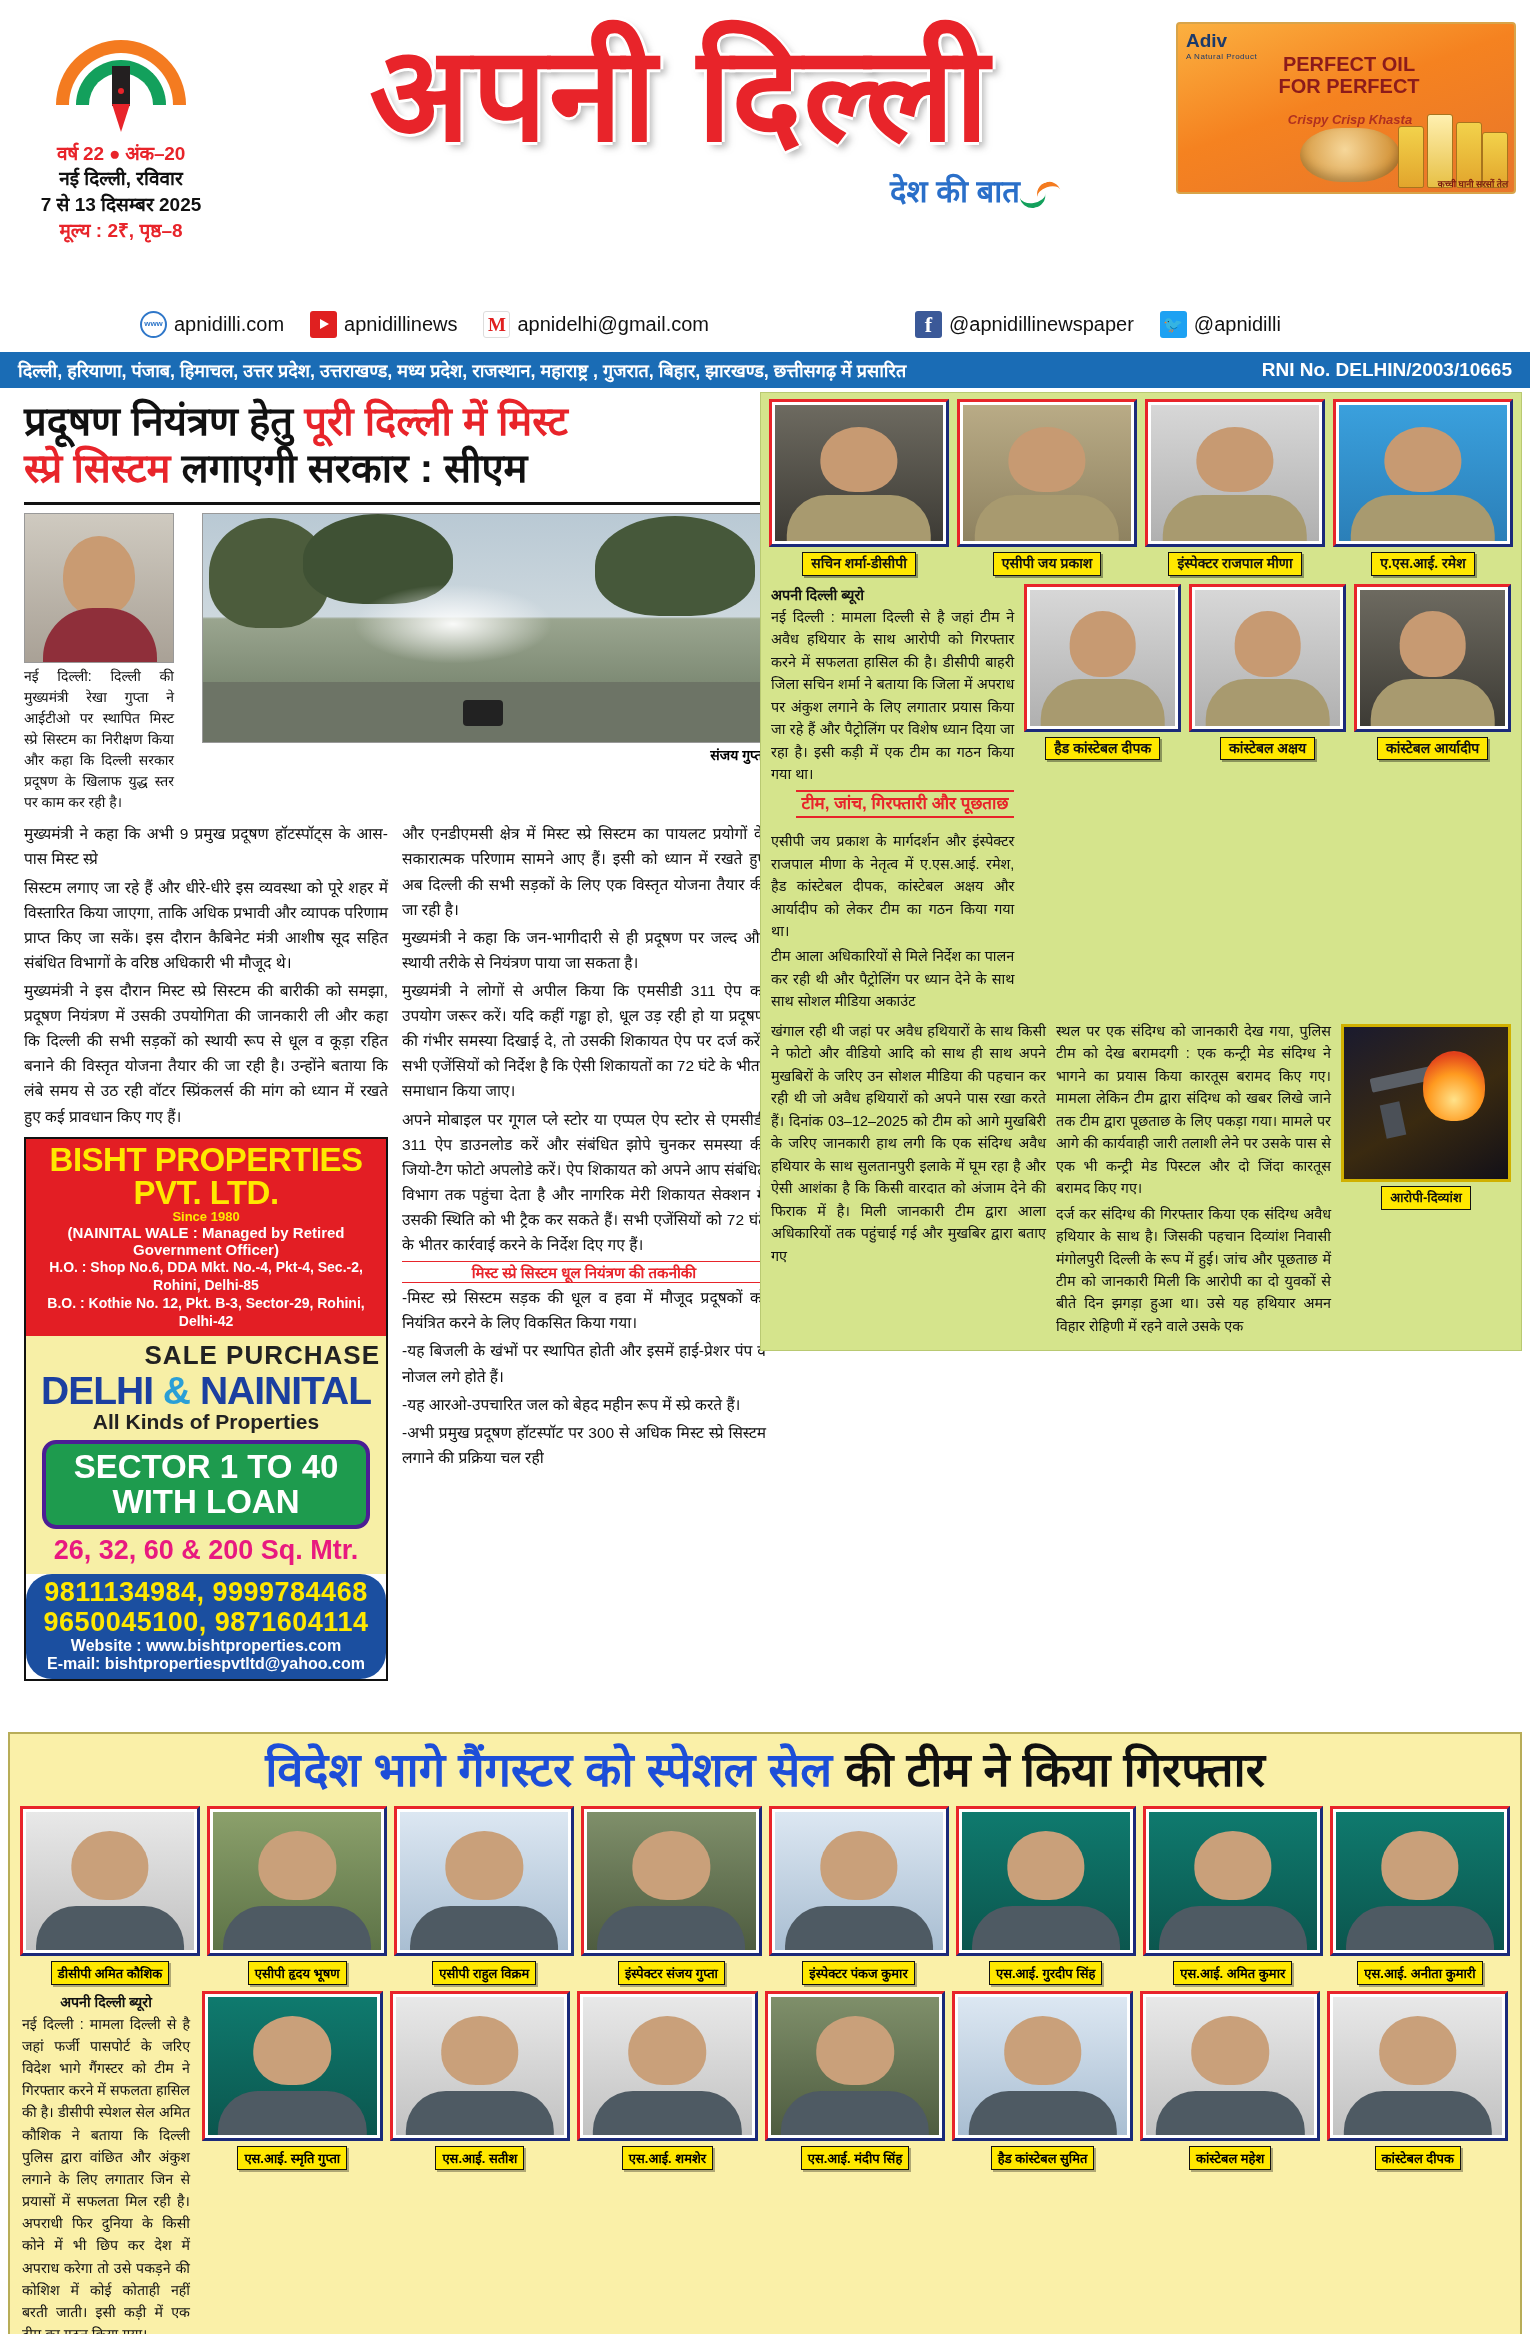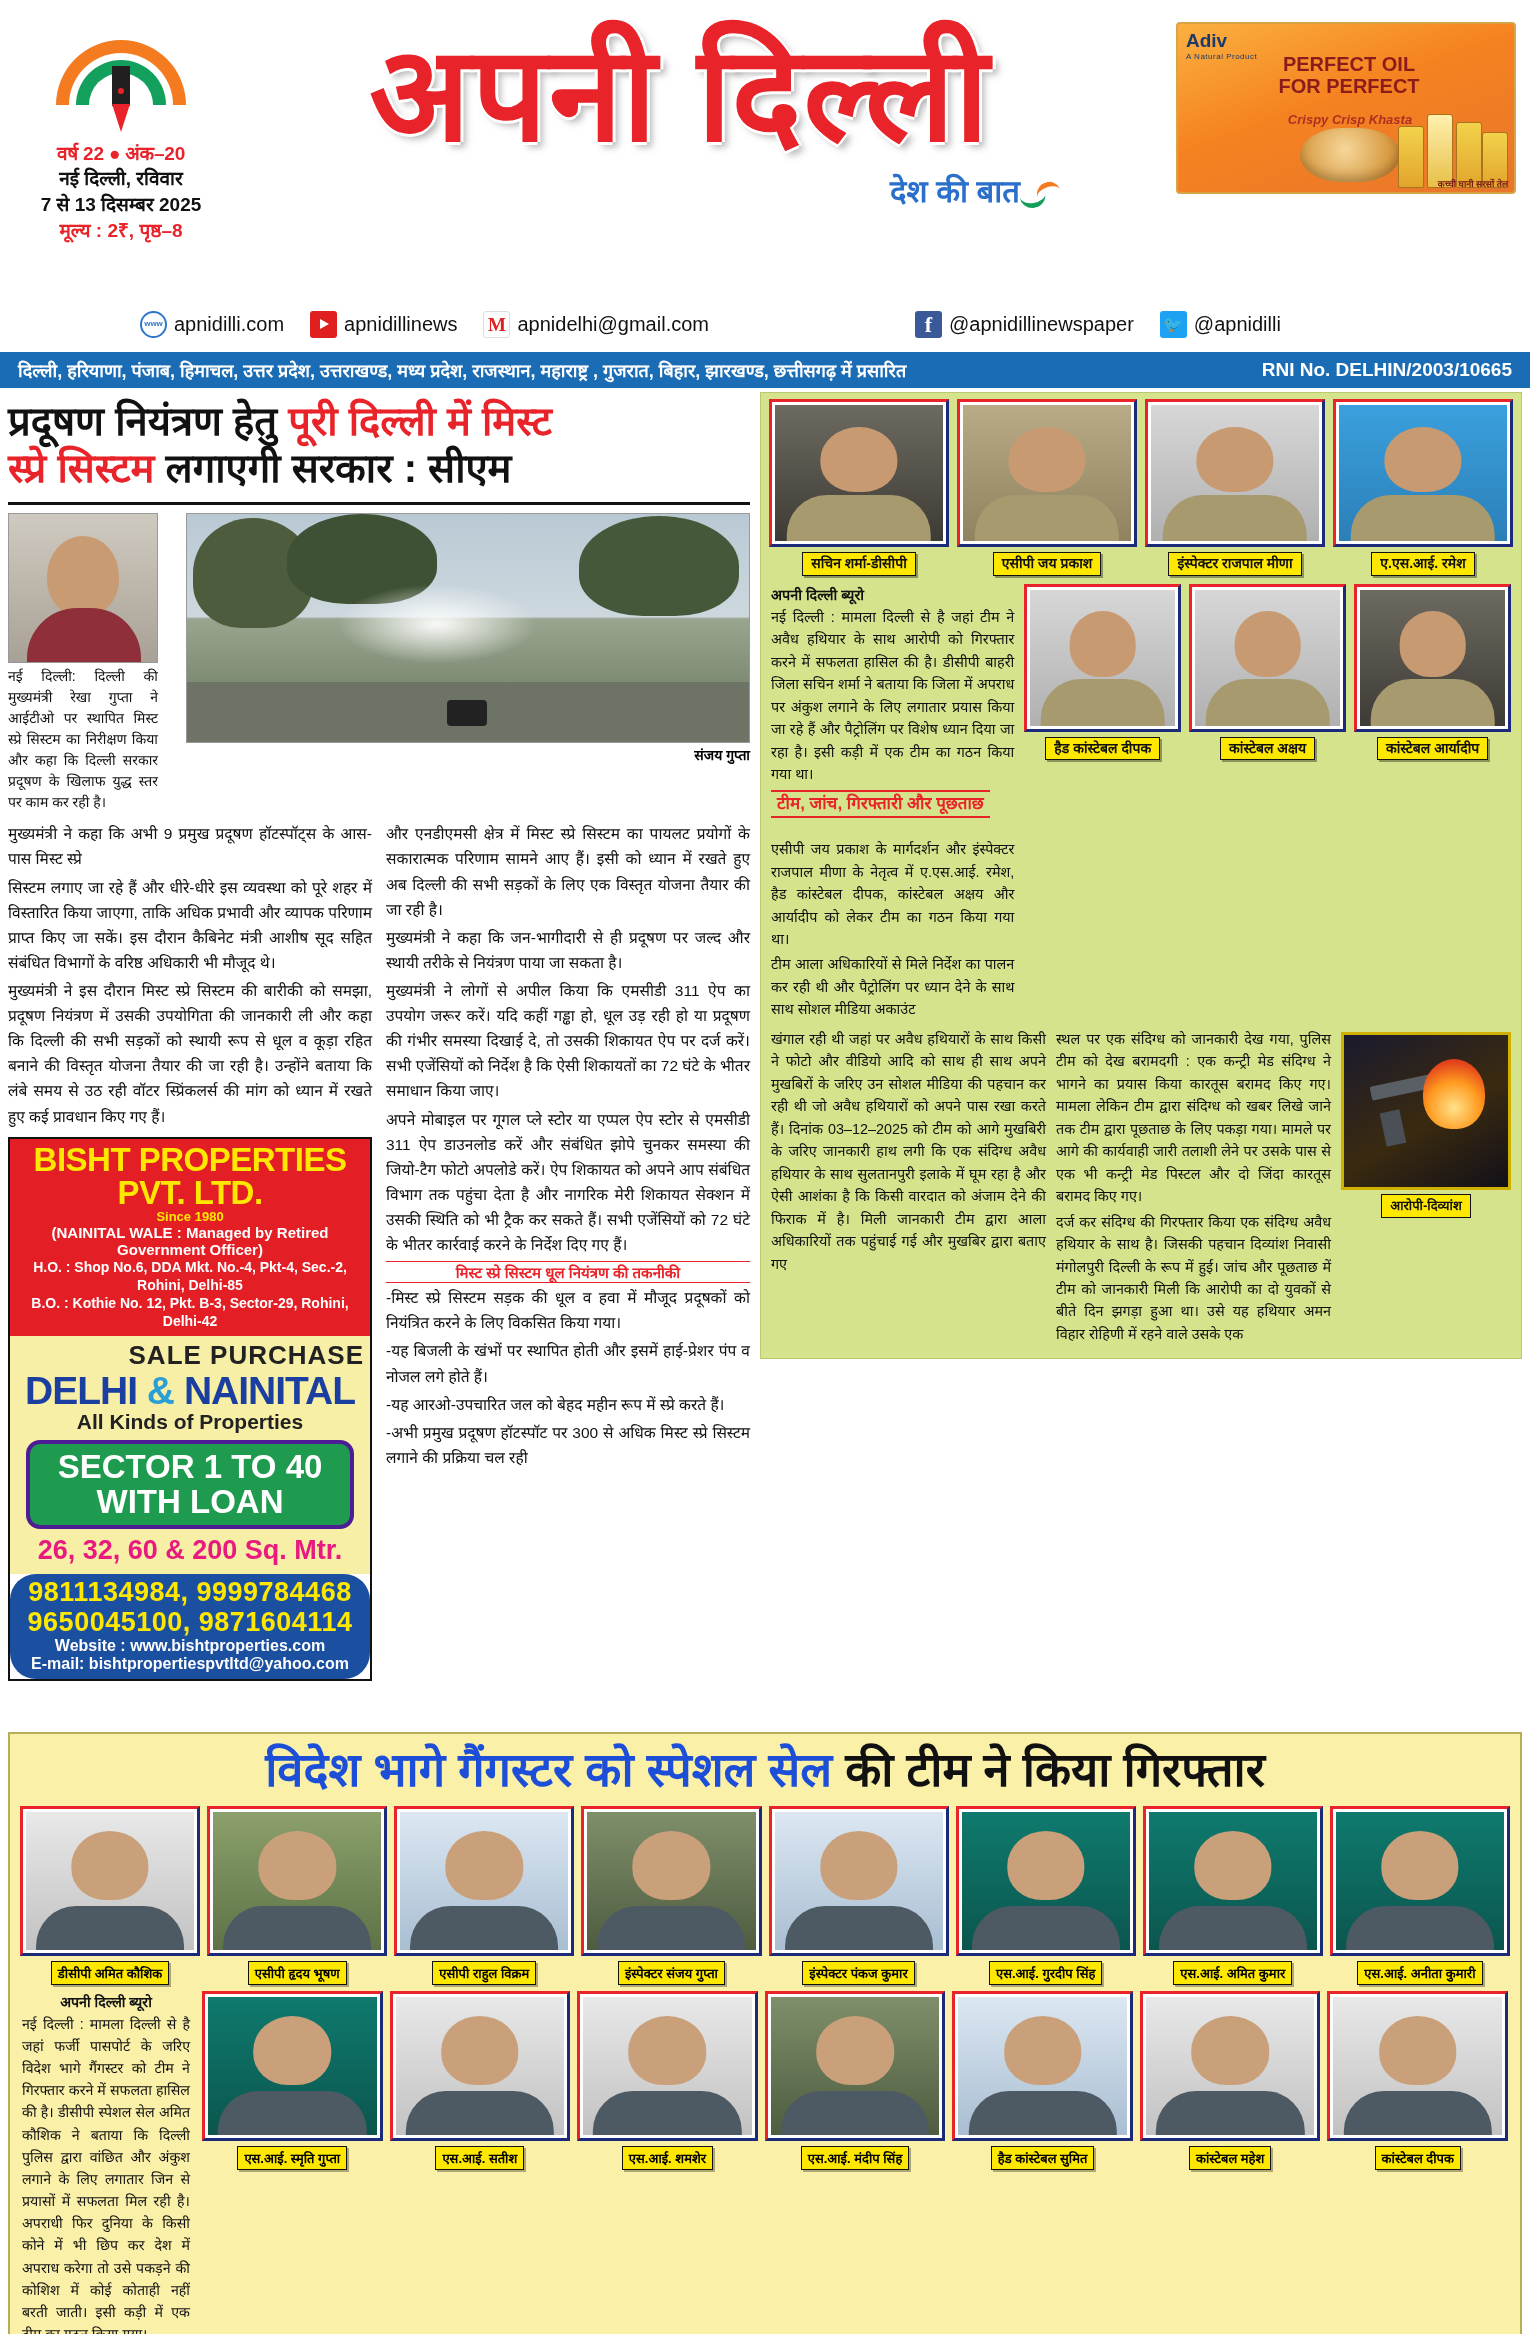--- a/index.html
+++ b/index.html
@@ -83,21 +83,21 @@
   .blue-strip { position:absolute; top:352px; left:0; width:1530px; height:36px;
                 background:#1A6CB5; color:#fff; display:flex; align-items:center;
                 justify-content:space-between; padding:0 18px; }
   .blue-strip .left { font-size:18px; font-weight:bold; }
   .blue-strip .right { font-size:19px; font-weight:bold; }
 
   
   .content { position:absolute; top:392px; left:0; width:1530px; }
 
   
-  .story-left { position:absolute; left:8px; top:0; width:742px; }
+  .story-left { position:absolute; left:24px; top:0; width:742px; }
   .hl-left { font-size:40px; font-weight:bold; line-height:1.18; color:#111; padding:6px 0 4px; }
   .hl-left .red { color:#E8242A; }
   .rule { height:3px; background:#111; margin:6px 0 8px; }
 
   .lead-row { display:flex; gap:28px; }
   .portrait-box { width:150px; flex:none; }
   .portrait { width:150px; height:150px; border:1px solid #999; background:linear-gradient(#cfcac0,#a9a196); position:relative; overflow:hidden;}
   .portrait.woman:before{content:"";position:absolute;left:38px;top:22px;width:72px;height:80px;border-radius:50% 50% 45% 45%;background:#c99b72;}
   .portrait.woman:after{content:"";position:absolute;left:18px;bottom:0;width:114px;height:54px;border-radius:50px 50px 0 0;background:#8f2f3a;}
   .byline { font-size:14px; font-weight:bold; text-align:right; padding-top:2px;}
@@ -155,21 +155,21 @@
   .pframe .ph:after{content:"";position:absolute;left:50%;bottom:0;transform:translateX(-50%);
                     width:86%;height:34%;border-radius:40px 40px 0 0;background:#55524a;}
   .pframe .ph.uni:after{background:#a89a6f;}
   .pcap { display:inline-block; margin-top:5px; background:#FFE800; border:1px solid #111;
           font-size:14px; font-weight:bold; color:#111; padding:2px 8px; line-height:1.25;
           box-shadow:2px 2px 0 rgba(0,0,0,.35); white-space:nowrap;}
   .rcols { display:flex; gap:10px; padding:8px 10px 10px; }
   .rcol { flex:1; font-size:14.4px; line-height:1.56; text-align:justify; color:#111; }
   .rcol p{margin-bottom:3px;}
   .agency { font-weight:bold; }
-  .subhead-box { text-align:left; margin:4px 0 20px; }
+  .subhead-box { text-align:right; margin:4px 0 12px; }
   .subhead-box span { display:inline-block; color:#E8242A; font-size:17px; font-weight:bold;
                       border-top:2px solid #E8242A; border-bottom:2px solid #E8242A; padding:2px 6px; line-height:1.2;}
   .tech-sub { text-align:center; color:#E8242A; font-weight:bold; font-size:15px; margin:4px 0 2px;
               border-top:1.5px solid #E8242A; border-bottom:1.5px solid #E8242A; }
   .evidence { width:100%; height:158px; border:3px solid #d0b000; margin-top:4px;
               background:linear-gradient(150deg,#1a1a2e,#3a2a10 55%,#121018); position:relative; overflow:hidden;}
   .evidence .gun{position:absolute;left:16%;top:28%;width:58%;height:14px;background:#5a5f66;transform:rotate(-12deg);border-radius:2px;}
   .evidence .gun2{position:absolute;left:24%;top:50%;width:20px;height:34px;background:#4b5057;transform:rotate(-12deg);}
   .evidence .flame{position:absolute;right:14%;top:16%;width:62px;height:70px;border-radius:50% 50% 45% 45%;
                    background:radial-gradient(circle at 50% 70%,#ffe28a,#ff9a1f 45%,#e2411b 80%);}

